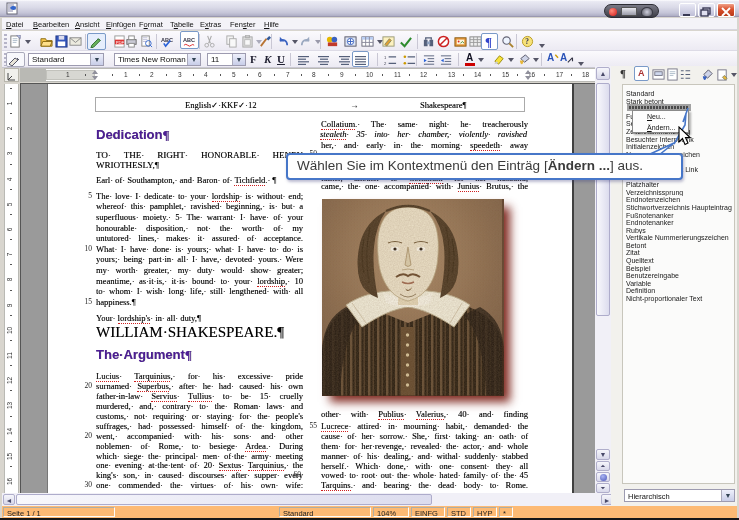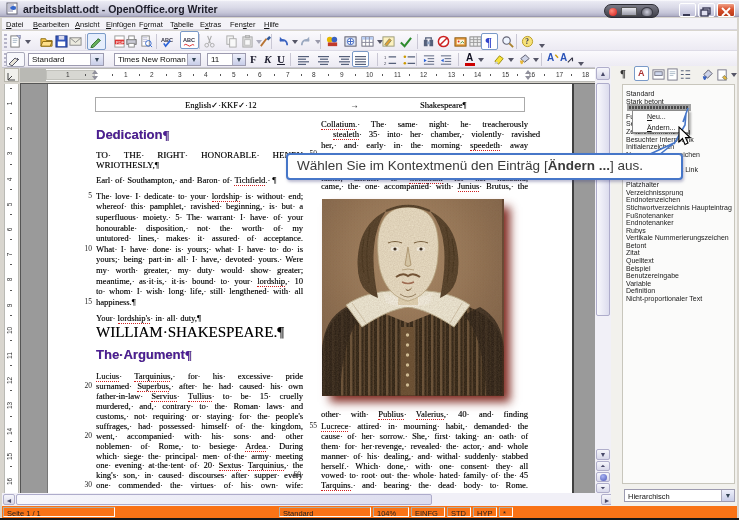--- a/index.html
+++ b/index.html
@@ -19,21 +19,21 @@
 #rulerH{position:absolute;left:20px;top:68px;width:575px;height:14px;background:#b9b9b4}
 #rulerV{position:absolute;left:4px;top:84px;width:15px;height:409px;background:#b9b9b4}
 #corner{position:absolute;left:4px;top:68px;width:15px;height:14px;background:#f1f0ec;border:1px solid #b8b6ac}
 .rnum{position:absolute;font-size:6.5px;color:#333}
 #view{position:absolute;left:20px;top:83px;width:575px;height:410px;background:#9a9a9a;border-top:1px solid #555;border-left:1px solid #555;overflow:hidden}
 #page{position:absolute;left:26px;top:0px;width:527px;height:410px;background:#fff;border-right:2px solid #404040;border-left:1px solid #777}
 #vscroll{position:absolute;left:595px;top:66px;width:16px;height:427px;background:#f1f0f7}
 #hscroll{position:absolute;left:2px;top:493px;width:612px;height:13px;background:#f1f0f7}
 .sbtn{position:absolute;background:linear-gradient(180deg,#f6f6fb,#d8d8ea);border:1px solid #b0aecb;border-radius:2px;color:#4a4a6a;text-align:center}
 .sthumb{position:absolute;background:linear-gradient(90deg,#f8f8fc,#dcdcee);border:1px solid #aeaccb;border-radius:2px}
-#status{position:absolute;left:2px;top:506px;width:735px;height:12px;background:#f97316;font-size:7.5px;color:#222}
+#status{position:absolute;left:2px;top:506px;width:735px;height:12px;background:#fdba74;font-size:7.5px;color:#222}
 .sfield{position:absolute;top:1px;height:10px;border:1px solid;border-color:#b0ada2 #fdfdfb #fdfdfb #b0ada2;padding:1px 3px 0 3px}
 #blackstrip{position:absolute;left:0;top:518px;width:739px;height:2px;background:#161616}
 #panel{position:absolute;left:611px;top:66px;width:126px;height:440px;background:#f2f1ed}
 #plist{position:absolute;left:622px;top:84px;width:113px;height:400px;background:#fbfbfa;border:1px solid #c8c6bc;font-size:7px;color:#1a1a1a;overflow:hidden}
 #plist div{height:7.6px;line-height:7.6px;padding-left:3px;white-space:nowrap;overflow:hidden}
 #selrow{position:absolute;left:627px;top:104px;width:64px;height:7px;background:#a2a2a2;overflow:hidden;z-index:5}
 #cmenu{position:absolute;left:632px;top:110px;width:57px;height:23px;background:#fdfdfd;border:1px solid #8a8a8a;box-shadow:2px 2px 2px rgba(0,0,0,.3);font-size:7px;color:#111;z-index:6}
 .t{position:absolute;font-family:"Liberation Serif",serif;font-size:8.5px;line-height:10px;color:#000;text-shadow:0.3px 0 rgba(0,0,0,0.45);white-space:nowrap}
 .j{white-space:normal;text-align:justify;text-align-last:justify}
 .r{text-decoration:none;border-bottom:1px dotted #cf1f1f}
@@ -43,21 +43,20 @@
 #callout .ct{position:absolute;left:9px;top:3px;font-size:13.5px;color:#3a3a3a;white-space:nowrap}
 .i{position:absolute}
 </style></head><body>
 
 <div id="title">
   <svg class="abs" style="left:6px;top:2px" width="14" height="13">
       <rect x="1" y="1" width="10" height="11" fill="#fff" stroke="#667"></rect>
       <path d="M2 3h6M2 5h8M2 7h8M2 9h5" stroke="#88a" stroke-width="1"></path>
       <path d="M4 6c2-3 6-2 6 0c0 2-4 3-6 0z" fill="#36c"></path>
     </svg>
-  <span class="txt">arbeitsblatt.odt - OpenOffice.org Writer</span>
 </div>
 <div id="rec">
   <div class="abs" style="left:4px;top:3px;width:8px;height:8px;border-radius:50%;background:radial-gradient(circle at 35% 35%,#ff8a7a,#cf1818)"></div>
   <div class="abs" style="left:16px;top:2px;width:16px;height:9px;background:linear-gradient(180deg,#e8e8ee,#9a9aa8);border:1px solid #555;border-radius:1px"></div>
   <div class="abs" style="left:36px;top:2px;width:12px;height:10px;background:radial-gradient(circle at 50% 50%,#cfcfdd,#55555f);border-radius:50% 50% 40% 40%;border:1px solid #3a3a44"></div>
 </div>
 <div class="wbtn" style="left:679px;background:linear-gradient(180deg,#e9e9f5,#bdbdd6)"><svg width="15" height="12">
       <rect x="3" y="8" width="7" height="2" fill="#3a3a55"></rect>
     </svg></div>
 <div class="wbtn" style="left:698px;background:linear-gradient(180deg,#e9e9f5,#bdbdd6)"><svg width="15" height="12">
@@ -434,21 +433,21 @@
     <div class="t j" style="left:75px;top:376.4px;width:207px;">one· evening· at·the·tent· of· 20· <span class="r">Sextus</span>· <span class="r">Tarquinius</span>,· the</div>
     <div class="t j" style="left:75px;top:386.3px;width:207px;">king's· son,· in· caused· discourses· after· supper· every</div>
     <div class="t j" style="left:75px;top:396.2px;width:207px;">one· commended· the· virtues· of· his· own· wife:</div>
     <div class="lnum" style="left:57px;top:106.5px;width:14px;">5</div>
     <div class="lnum" style="left:57px;top:159.5px;width:14px;">10</div>
     <div class="lnum" style="left:57px;top:213.0px;width:14px;">15</div>
     <div class="lnum" style="left:57px;top:297.2px;width:14px;">20</div>
     <div class="lnum" style="left:57px;top:346.7px;width:14px;">20</div>
     <div class="lnum" style="left:57px;top:396.2px;width:14px;">30</div>
     <div class="t j" style="left:300px;top:34.6px;width:207px;"><span class="r">Collatium</span>.· The· same· night· he· treacherously</div>
-    <div class="t j" style="left:312px;top:45.4px;width:207px;"><span class="r">stealeth</span>· 35· into· her· chamber,· violently· ravished</div>
+    <div class="t j" style="left:299px;top:45.4px;width:207px;font-style:italic;"><span class="r">stealeth</span>· 35· into· her· chamber,· violently· ravished</div>
     <div class="t j" style="left:300px;top:56.2px;width:207px;">her,· and· early· in· the· morning· <span class="r">speedeth</span>· away</div>
     <div class="t j" style="left:300px;top:67.0px;width:207px;"><span class="r">Lucrece</span>,· in· this· lamentable· plight,· hastily</div>
     <div class="t j" style="left:300px;top:77.8px;width:207px;">dispatcheth· messengers,· one· to· Rome· for· her</div>
     <div class="t j" style="left:300px;top:88.6px;width:207px;">father,· another· to· <span class="r">Collatium</span>· for· her· husband;</div>
     <div class="t j" style="left:300px;top:97.0px;width:207px;">came,· the· one· accompanied· with· <span class="r">Junius</span>· Brutus,· the</div>
     <div class="t j" style="left:300px;top:325px;width:207px;">other· with· <span class="r">Publius</span>· <span class="r">Valerius</span>,· 40· and· finding</div>
     <div class="t j" style="left:300px;top:336.9px;width:207px;"><span class="r">Lucrece</span>· attired· in· mourning· habit,· demanded· the</div>
     <div class="t j" style="left:300px;top:346.8px;width:207px;">cause· of· her· sorrow.· She,· first· taking· an· oath· of</div>
     <div class="t j" style="left:300px;top:356.7px;width:207px;">them· for· her·revenge,· revealed· the· actor,· and· whole</div>
     <div class="t j" style="left:300px;top:366.6px;width:207px;">manner· of· his· dealing,· and· withal· suddenly· stabbed</div>

